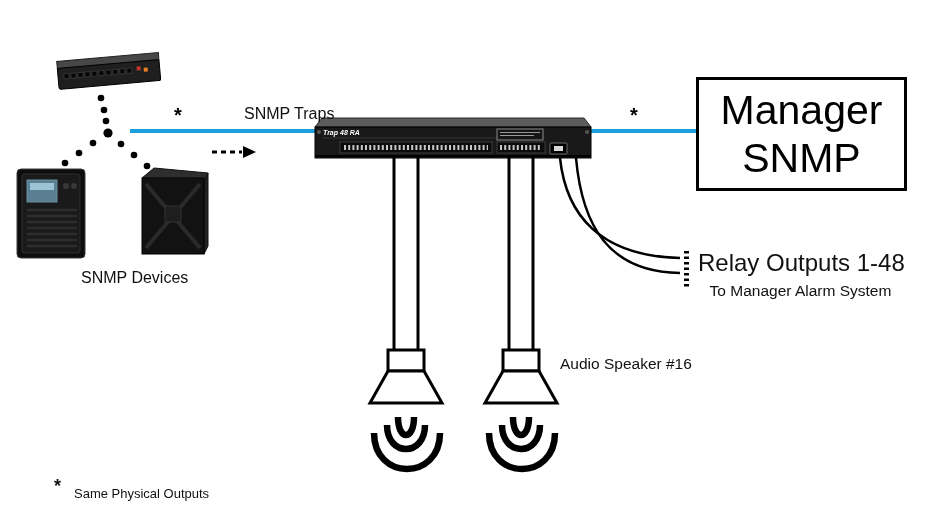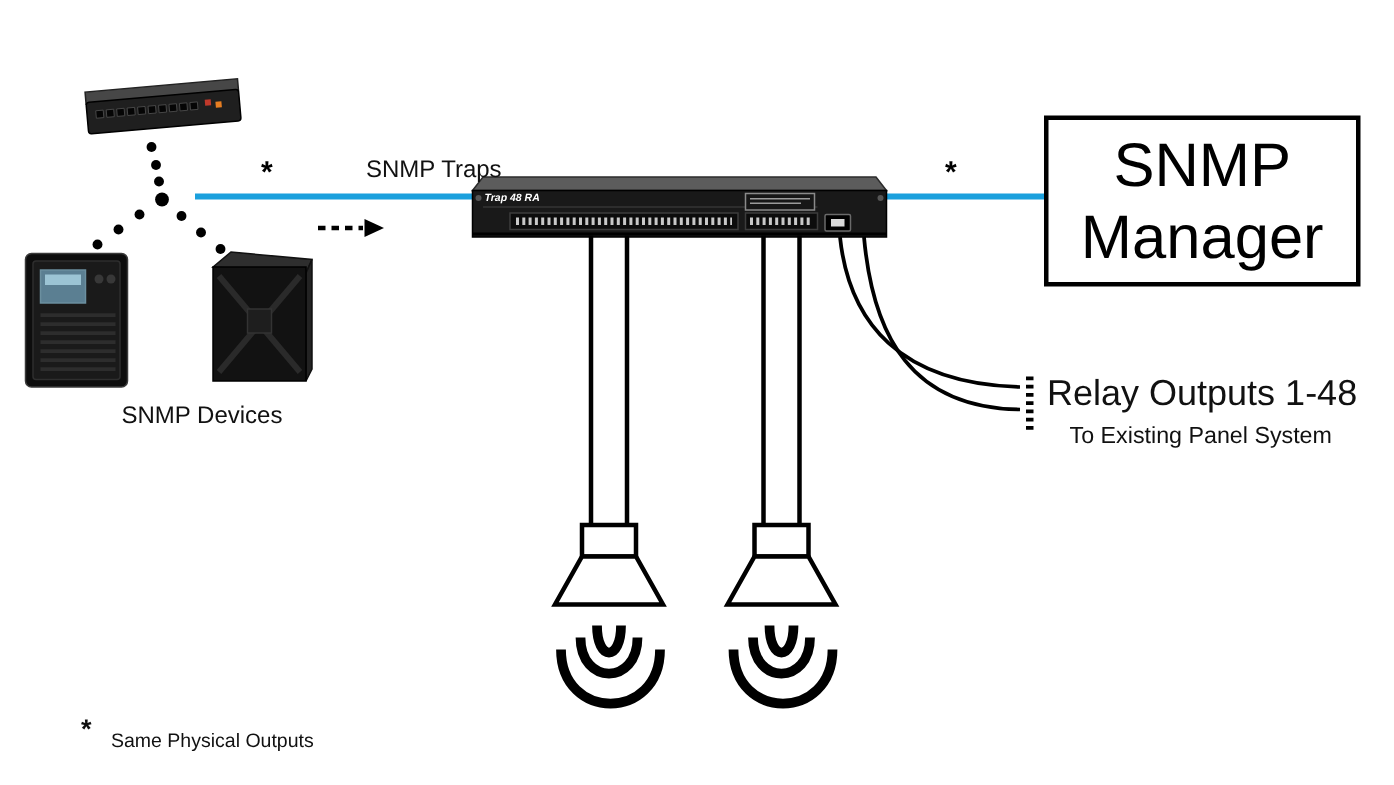--- a/index.html
+++ b/index.html
@@ -161,26 +161,27 @@
 
   <div class="lbl star" id="star-left">*</div>
   <div class="lbl" id="snmp-traps-label">SNMP Traps</div>
   <div class="lbl star" id="star-right">*</div>
 
   <div class="lbl" id="snmp-devices-label">SNMP Devices</div>
 
   <div class="lbl" id="rack-label">Trap 48 RA</div>
 
   <div id="manager-box">
+    <div class="manager-line">Manager</div>
     <div class="manager-line">SNMP</div>
-    <div class="manager-line">Manager</div>
   </div>
 
   <div class="lbl" id="relay-outputs-label">Relay Outputs 1-48</div>
   <div class="lbl" id="relay-desc">
-    <div>To Existing Panel System</div>
+    <div>To Manager Alarm System</div>
   </div>
 
+  <div class="lbl" id="speaker16-label">Audio Speaker #16</div>
 
   <div class="lbl" id="footnote-star">*</div>
   <div class="lbl" id="footnote-text">Same Physical Outputs</div>
 
 </div>
 
 </body></html>

